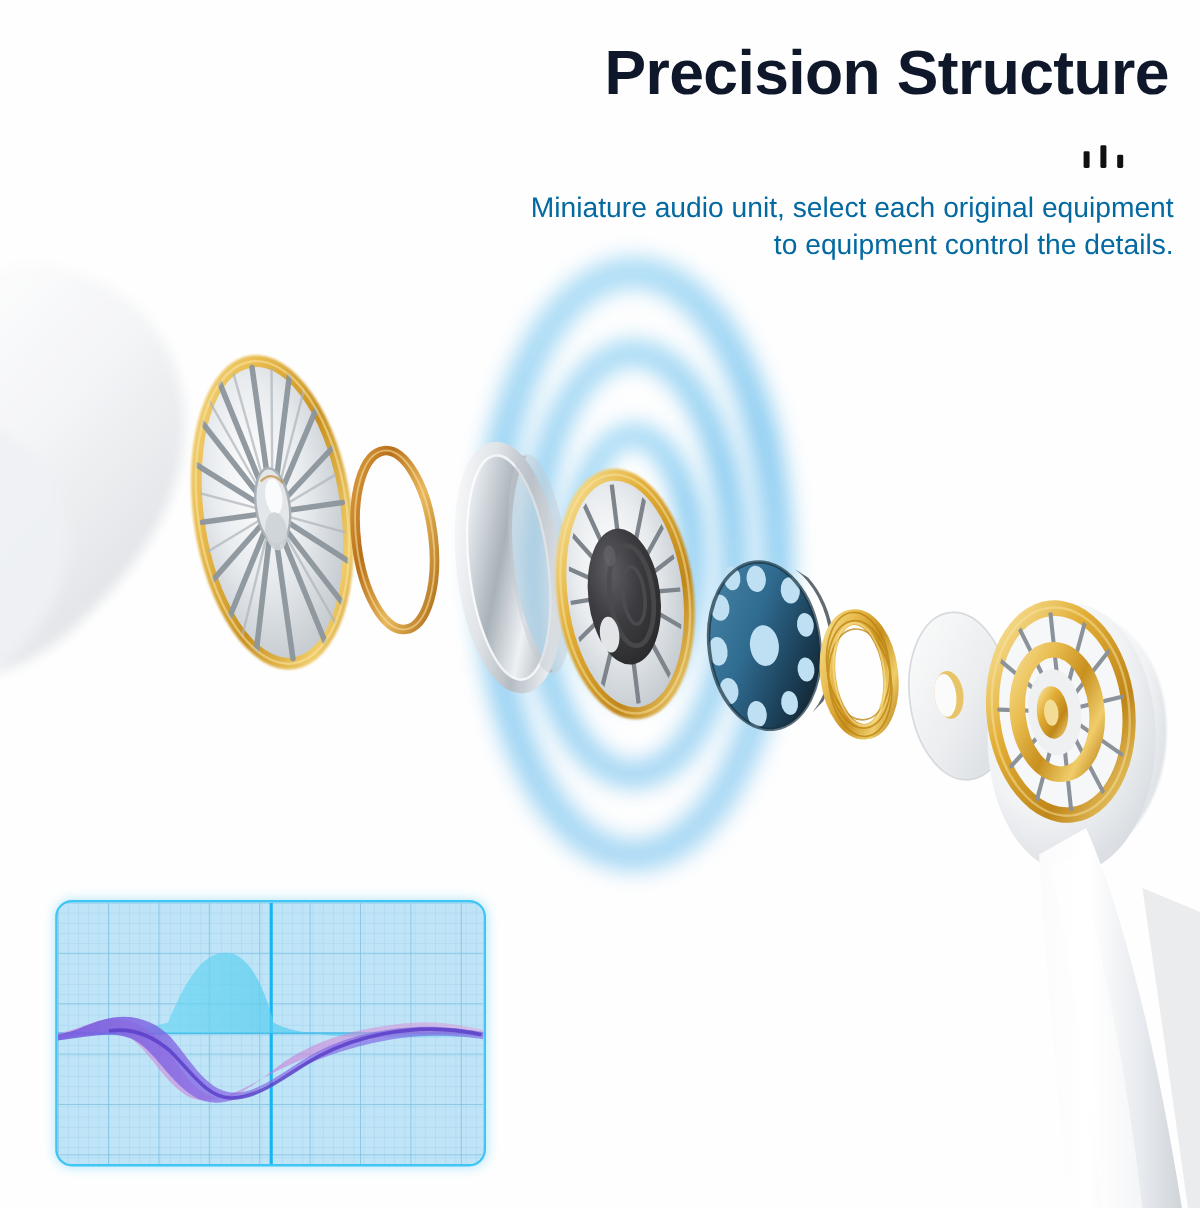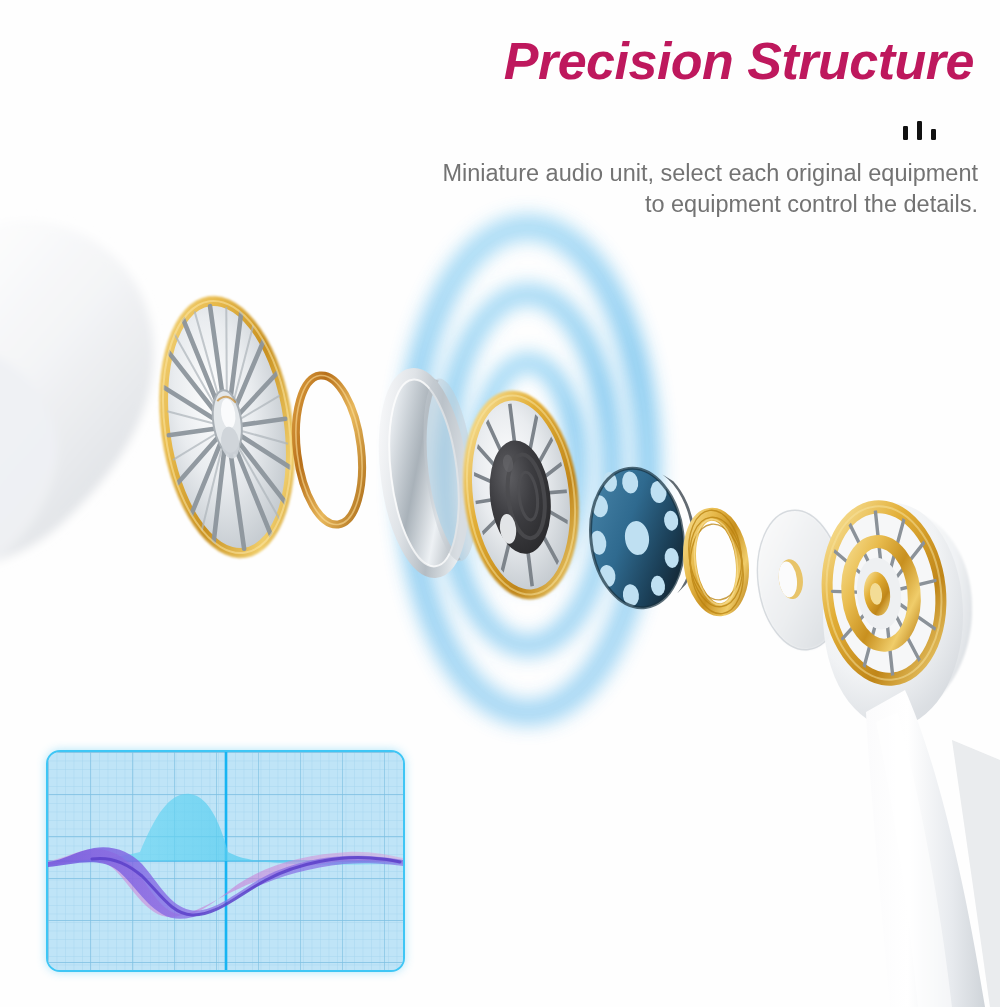--- a/index.html
+++ b/index.html
@@ -9,26 +9,26 @@
     font-family:"Liberation Sans", sans-serif;
     overflow:hidden;
     position:relative;
   }
   #stage{position:absolute;inset:0;width:1000px;height:1007px;overflow:hidden;background:#fefefe;}
 
   
   .headline{
     position:absolute; right:26px; top:34px;
     font-size:52px; font-weight:bold; letter-spacing:-0.5px;
-    color:#be185d; line-height:1.05; text-align:right; white-space:nowrap;font-style:italic;
+    color:#0f172a; line-height:1.05; text-align:right; white-space:nowrap;
   }
   .eq-mark{position:absolute; right:58px; top:118px; width:42px; height:24px;}
   .subtitle{
     position:absolute; right:22px; top:158px; width:670px;
-    text-align:right; font-size:23.5px; line-height:1.33; color:#737373;
+    text-align:right; font-size:23.5px; line-height:1.33; color:#0369a1;
     font-weight:400;
   }
 
   
   .art{position:absolute;left:0;top:0;width:1000px;height:1007px;}
 
   
   .wave-panel{
     position:absolute; left:46px; top:750px; width:355px; height:218px;
     border-radius:14px; overflow:hidden;

